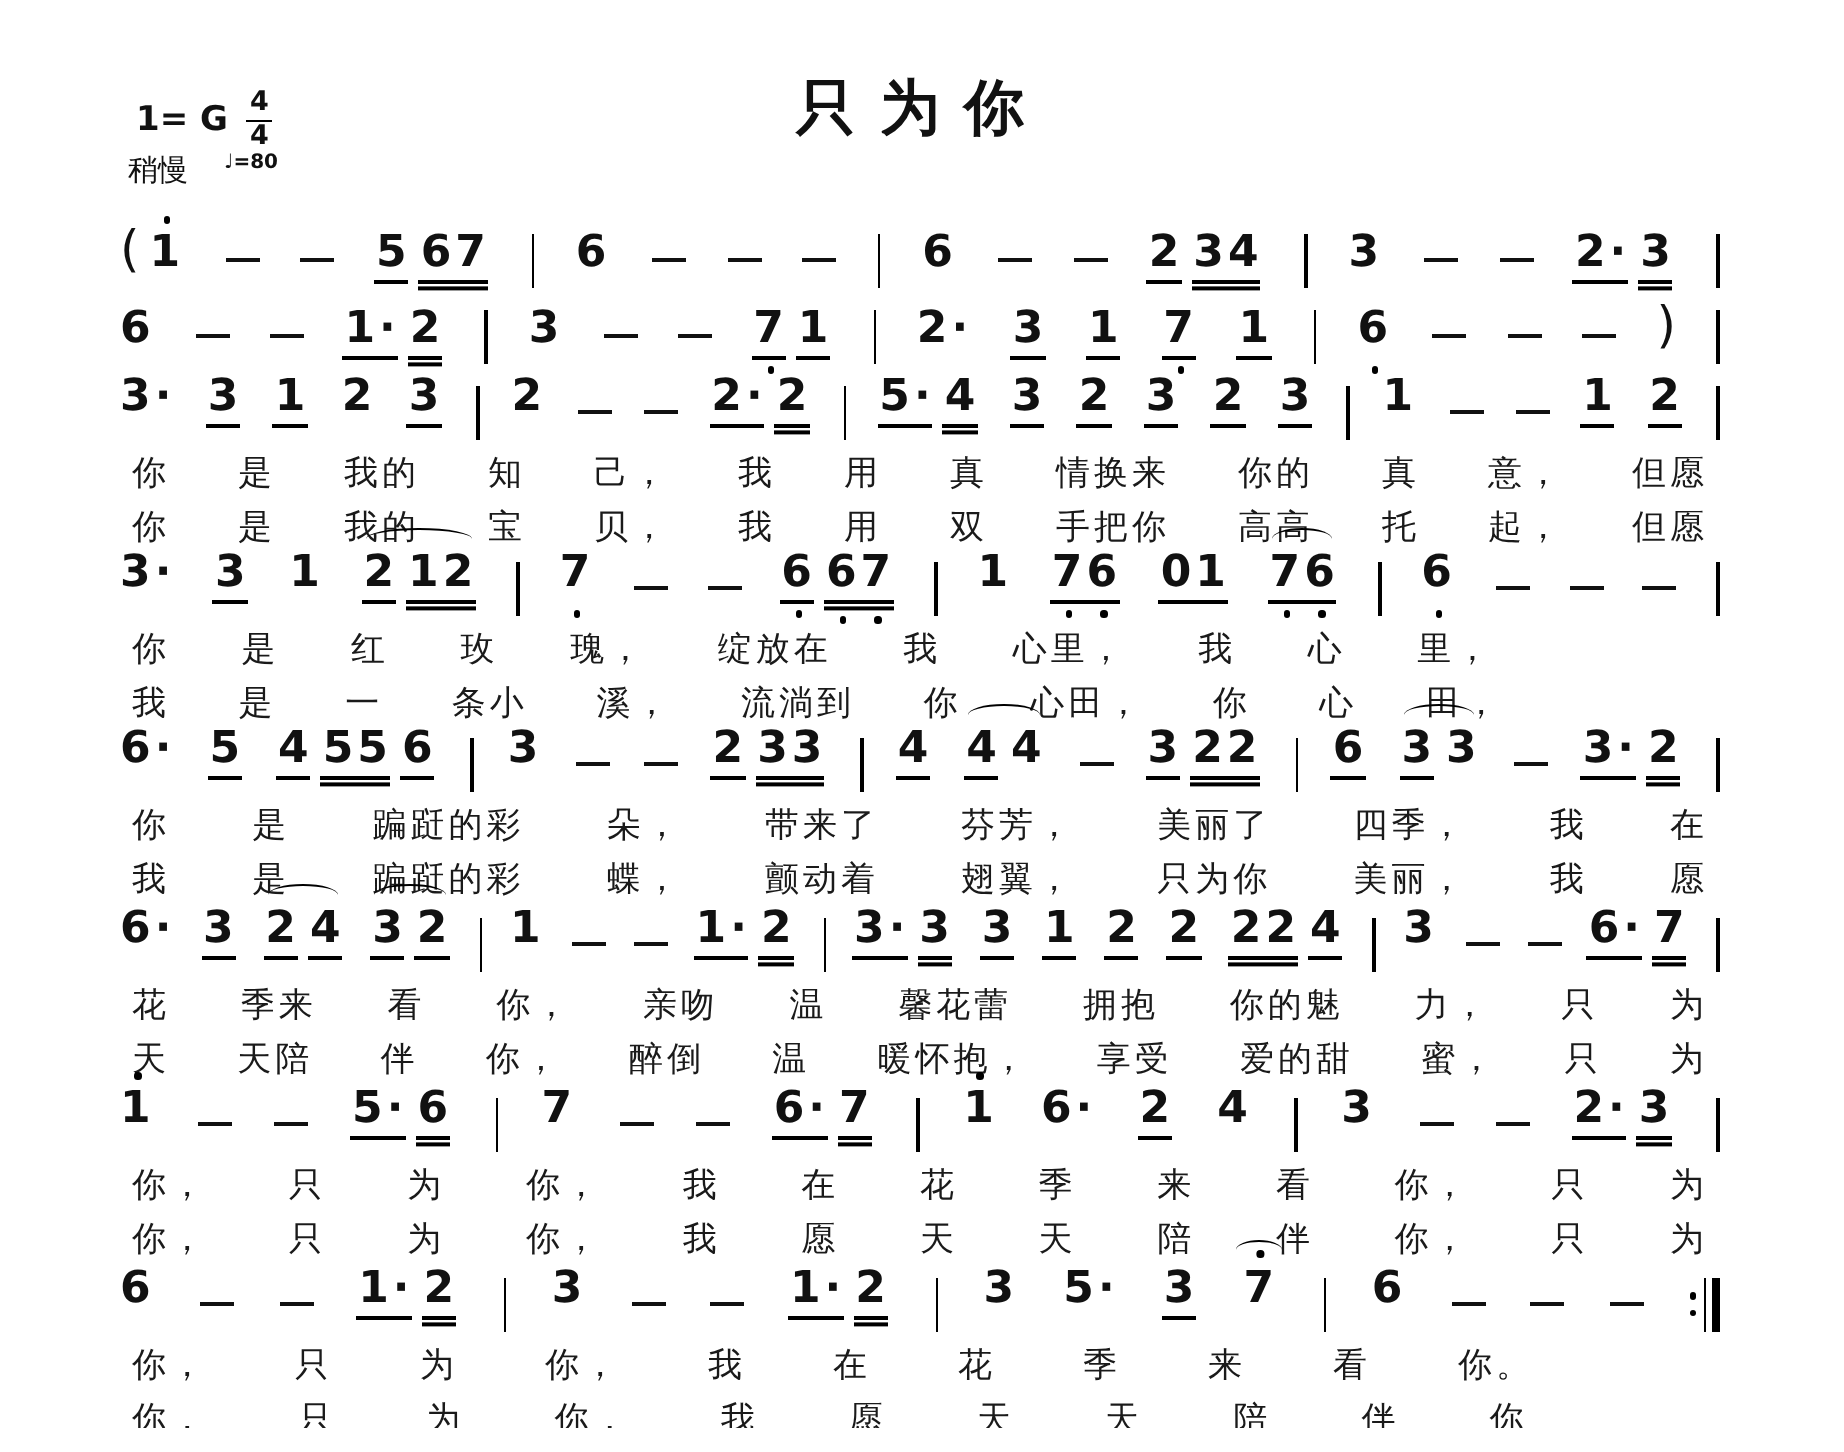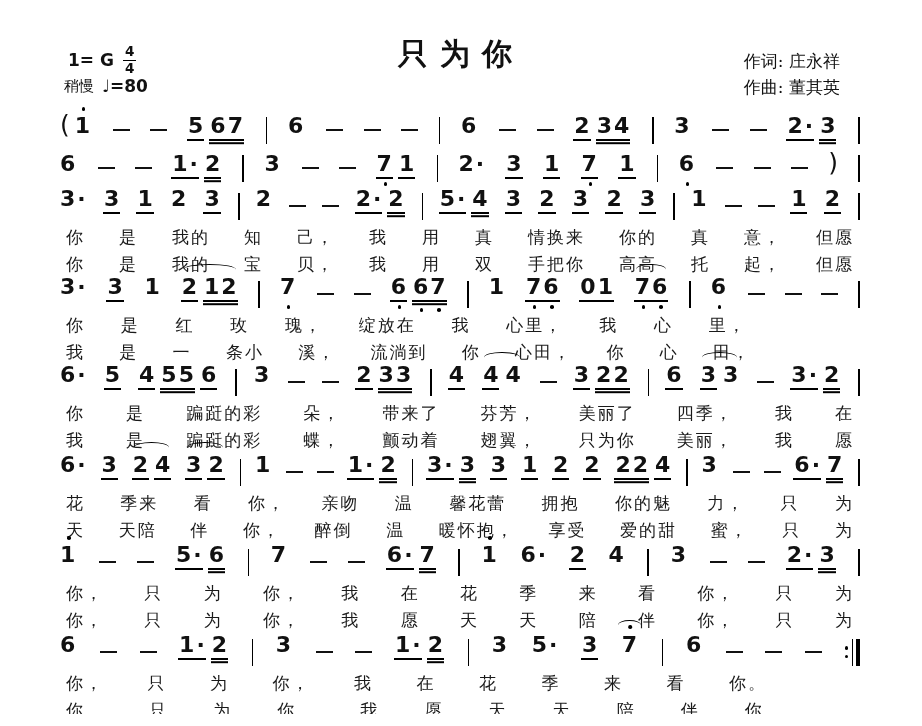--- a/index.html
+++ b/index.html
@@ -4,23 +4,23 @@
 <style>
   html,body{margin:0;padding:0;background:#e8e8e8;}
   .sheet{position:relative;width:922px;height:726px;background:#ffffff;color:#111;
          font-family:"DejaVu Sans","Liberation Sans",sans-serif;overflow:hidden;margin:0 auto;}
 
   
   .keysig{position:absolute;left:68px;top:44px;display:flex;align-items:center;gap:9px;
           font-weight:700;font-size:17px;}
   .frac{display:inline-flex;flex-direction:column;align-items:center;font-size:13.5px;line-height:1.15;font-weight:700;}
   .frac .ft{border-bottom:1.5px solid #000;padding:0 2px;}
-  .tempo{position:absolute;left:64px;top:76px;display:flex;align-items:flex-end;gap:8px;font-size:15px;}
+  .tempo{position:absolute;left:64px;top:76px;display:flex;align-items:flex-start;gap:18px;font-size:15px;}
   .tempo .tl{font-family:"DejaVu Serif","Liberation Serif",serif;}
-  .tempo .tv{font-weight:700;font-size:17px;}
+  .tempo .tv{font-weight:700;font-size:10px;}
   .title{position:absolute;left:50%;transform:translateX(-50%);top:34px;
          font-family:"DejaVu Serif","Liberation Serif",serif;font-size:30px;font-weight:700;
          letter-spacing:12px;white-space:nowrap;}
   .credits{position:absolute;right:82px;top:48px;font-family:"DejaVu Serif","Liberation Serif",serif;
            font-size:17px;line-height:1.55;white-space:nowrap;}
 
   
   .score{position:absolute;inset:0;}
   .line{position:absolute;left:60px;width:800px;}
   .line:nth-child(1){top:112px}
@@ -76,24 +76,20 @@
     </span>
   </div>
 
   <div class="tempo">
     <span class="tl">稍慢</span>
     <span class="tv">♩=80</span>
   </div>
 
   <div class="title">只为你</div>
 
-  <div class="credits">
-    <div>作词: 庄永祥</div>
-    <div>作曲: 董其英</div>
-  </div>
 
   <div class="score">
       <div class="line">
         <div class="notes">
           <span class="cell">
             <span class="part paren"><span class="ch">(</span></span>
             <span class="part"><span class="ch">1<i class="hd"></i></span></span>
           </span>
           <span class="dash"></span>
           <span class="dash"></span>

